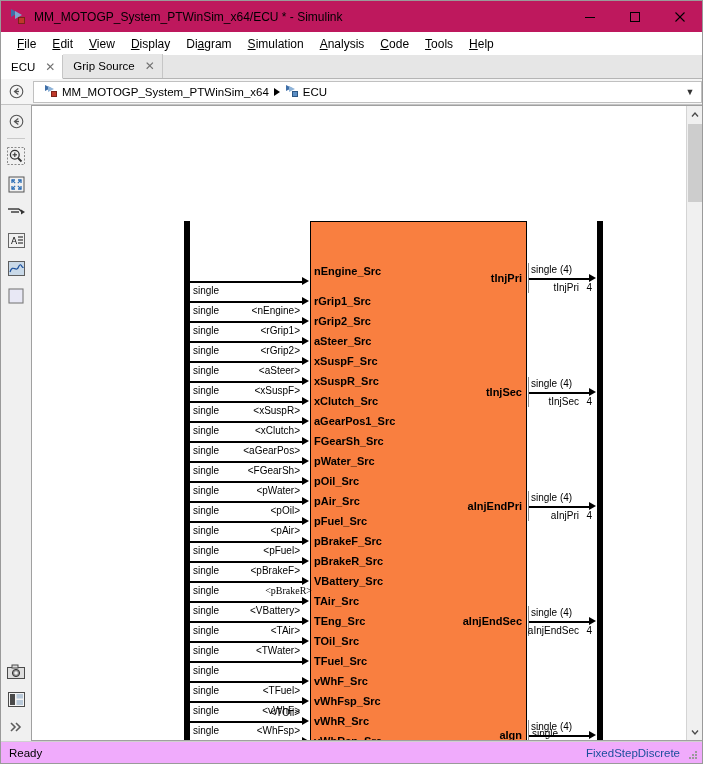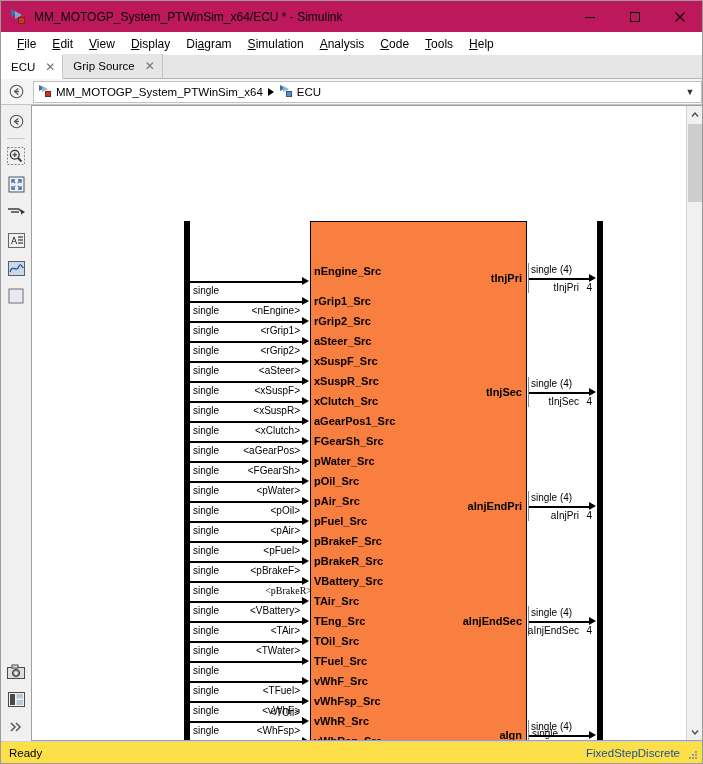--- a/index.html
+++ b/index.html
@@ -135,21 +135,21 @@
     flex: 0 0 auto;
   }
   .bc-field {
     flex: 1 1 auto;
     height: 22px;
     margin: 0 0 0 2px;
     background: #fff;
     border: 1px solid #c0c0c0;
     display: flex;
     align-items: center;
-    padding-left: 5px;
+    padding-left: 11px;
     font-size: 11.5px;
     overflow: hidden;
   }
   .mini-icon {
     width: 13px; height: 13px;
     position: relative;
     flex: 0 0 auto;
     margin-right: 4px;
   }
   .mini-icon .t1 {
@@ -312,21 +312,21 @@
     color: #000;
     white-space: nowrap;
     line-height: 10px;
     text-align: right;
   }
 
   
   .statusbar {
     height: 22px;
     flex: 0 0 auto;
-    background: #fde047;
+    background: #f0abfc;
     display: flex;
     align-items: center;
     font-size: 11.5px;
     color: #000;
     border-top: 1px solid #d0d0d0;
     position: relative;
   }
   .st-ready { margin-left: 8px; }
   .st-center {
     position: absolute;

